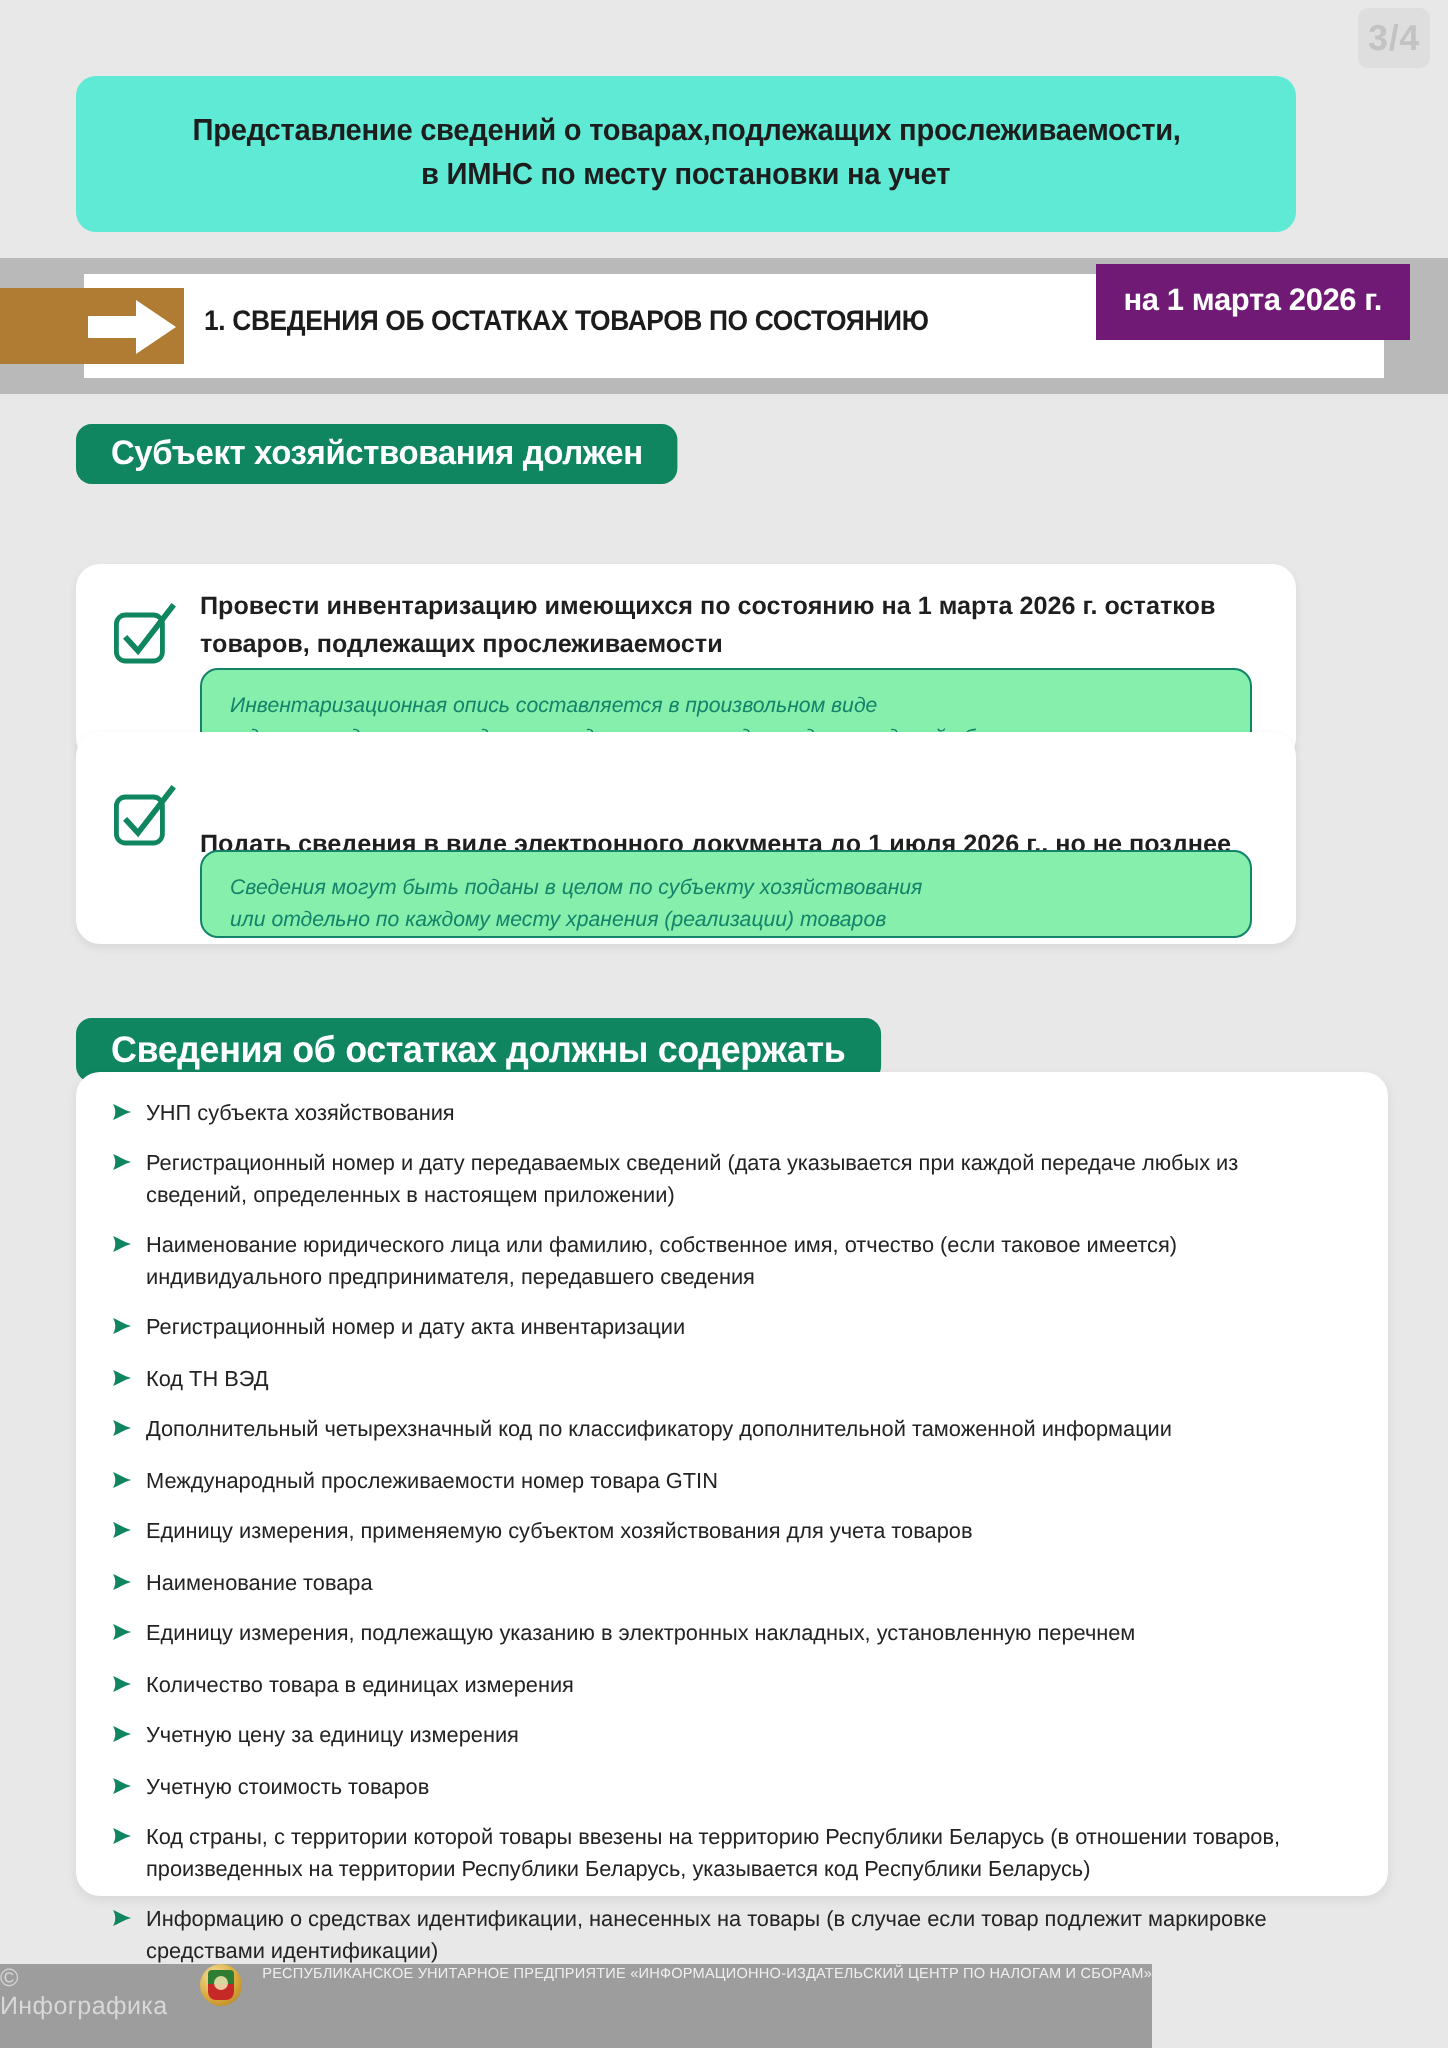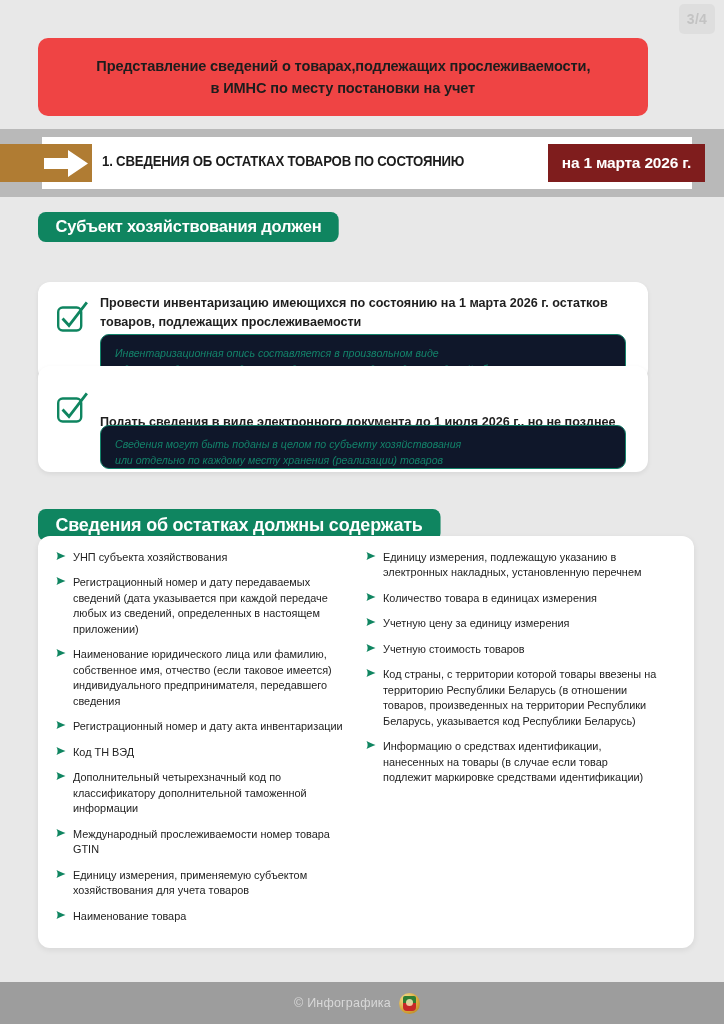--- a/index.html
+++ b/index.html
@@ -19,36 +19,36 @@
   
   .page-badge {
     position: absolute;
     top: 4px;
     right: 9px;
     width: 36px;
     height: 30px;
     background: #dedede;
     border-radius: 5px;
     color: #c3c3c3;
-    font-size: 14px;
+    font-size: 18px;
     font-weight: bold;
     display: flex;
     align-items: center;
     justify-content: center;
     letter-spacing: 0.3px;
   }
 
   
   .title-banner {
     position: absolute;
     left: 38px;
     top: 38px;
     width: 610px;
     min-height: 78px;
-    background: #ef4444;
+    background: #5eead4;
     border-radius: 10px;
     display: flex;
     flex-direction: column;
     align-items: center;
     justify-content: center;
     padding: 6px 14px;
     box-sizing: border-box;
   }
   .title-line {
     font-size: 15.2px;
@@ -100,23 +100,23 @@
     font-weight: bold;
     color: #1c1c1c;
     letter-spacing: -0.2px;
     transform: scaleX(0.93);
     transform-origin: left center;
     white-space: nowrap;
   }
   .date-badge {
     position: absolute;
     right: 19px;
-    top: 144px;
+    top: 132px;
     height: 38px;
-    background: #7f1d1d;
+    background: #701a75;
     color: #ffffff;
     font-size: 15.5px;
     font-weight: bold;
     display: flex;
     align-items: center;
     justify-content: center;
     padding: 0 14px;
     letter-spacing: -0.2px;
   }
 
@@ -180,21 +180,21 @@
   }
   #req-text-1 { top: 12px; }
   #req-text-2 { top: 19px; margin-top: 28px; }
 
   .note-box {
     position: absolute;
     left: 62px;
     right: 22px;
     border: 1.3px solid #13836a;
     border-radius: 9px;
-    background: #0f172a;
+    background: #86efac;
     padding: 10px 14px 11px 14px;
     box-sizing: border-box;
   }
   #note-box-1 { top: 52px; height: 50px; }
   #note-box-2 { top: 59px; height: 44px; }
   .note-line {
     font-size: 10.6px;
     font-style: italic;
     color: #13836a;
     line-height: 1.52;
@@ -214,20 +214,21 @@
   }
   .cols {
     position: absolute;
     left: 0;
     top: 0;
     width: 100%;
     height: 100%;
     display: flex;
     padding: 14px 18px 12px 18px;
     box-sizing: border-box;
+    flex-direction: column;
   }
   .col {
     flex: 0 0 50%;
     padding-right: 18px;
     box-sizing: border-box;
   }
   .bullet-item {
     display: flex;
     align-items: flex-start;
     margin-bottom: 10px;
@@ -245,25 +246,24 @@
     line-height: 1.4;
   }
   .bullet-mark svg { display: block; }
   .bullet-text { flex: 1 1 auto; }
 
   
   .footer {
     position: absolute;
     left: 0;
     bottom: 0;
-    width: 724px;
+    width: 576px;
     height: 42px;
     background: #9d9d9d;
     display: flex;
-    align-items: center;
     justify-content: center;
   }
   .footer-copy {
     font-size: 12.5px;
     color: #d8d8d8;
     margin-right: 8px;
     letter-spacing: 0.2px;
   }
   .emblem {
     width: 21px;
@@ -481,13 +481,14 @@
         </div>
       </div>
   </div>
 </div>
 
 <div class="footer">
   <span class="footer-copy">© Инфографика</span>
   <span class="emblem">
     <span class="emblem-inner"></span>
   </span>
+  <span class="footer-org">РЕСПУБЛИКАНСКОЕ УНИТАРНОЕ ПРЕДПРИЯТИЕ «ИНФОРМАЦИОННО-ИЗДАТЕЛЬСКИЙ ЦЕНТР ПО НАЛОГАМ И СБОРАМ»</span>
 </div>
 
 </body></html>

